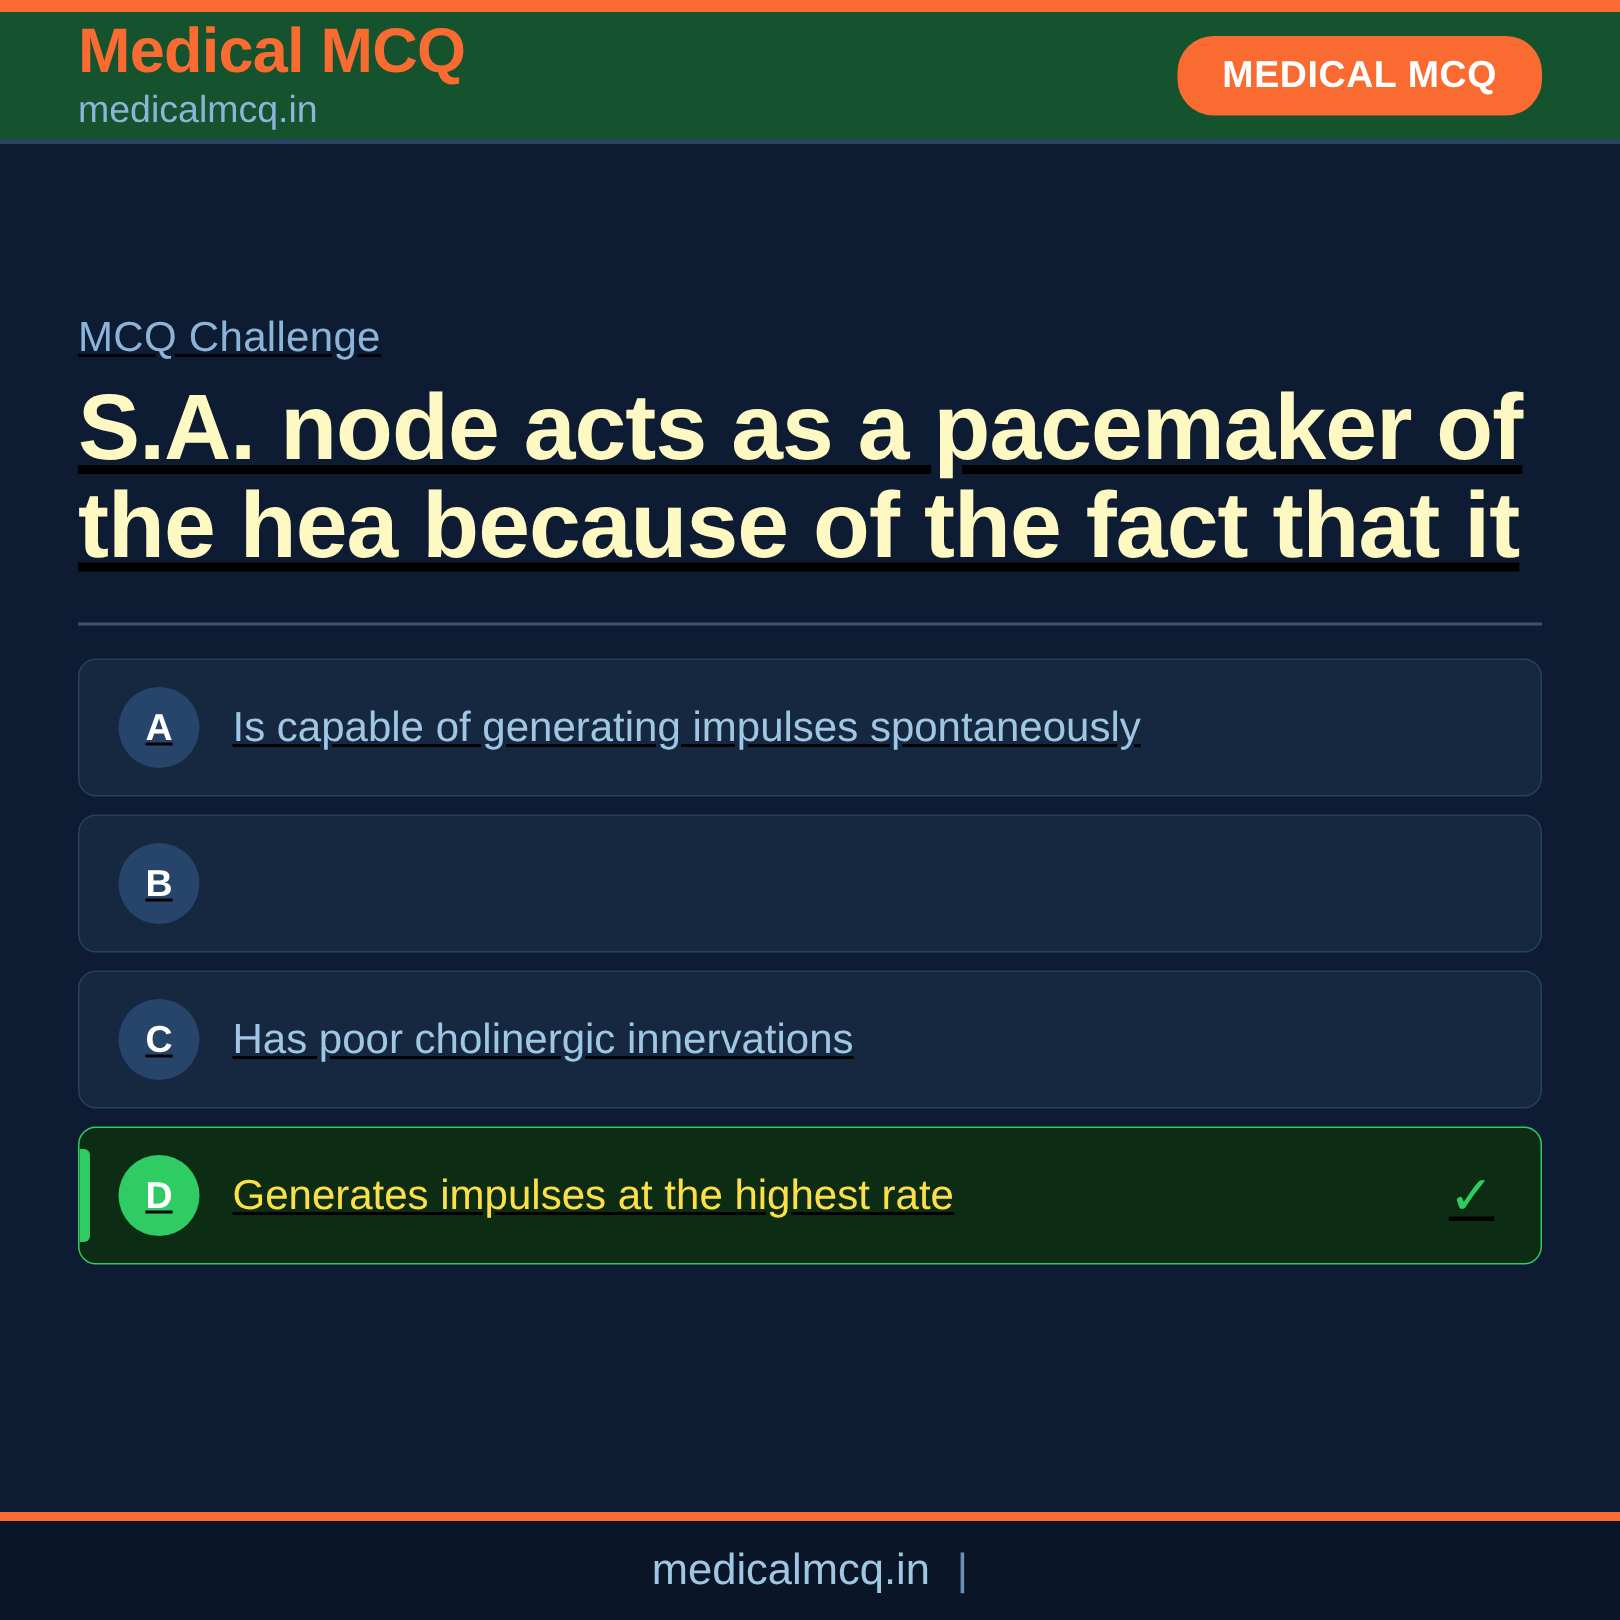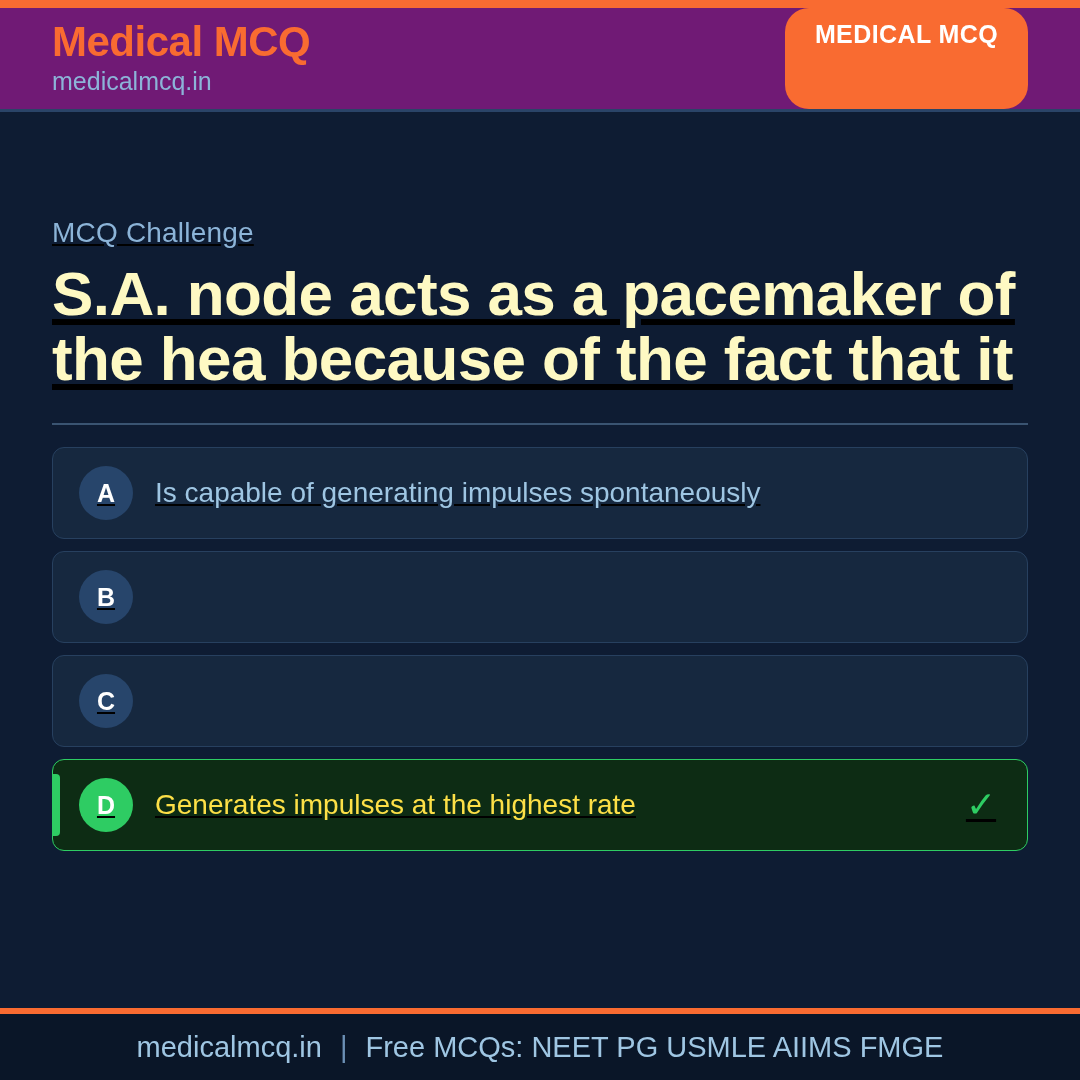--- a/index.html
+++ b/index.html
@@ -21,25 +21,26 @@
   .top-accent {
     height: 8px;
     width: 100%;
     background: #f96b31;
     flex: 0 0 auto;
   }
 
   
   .header {
     flex: 0 0 auto;
-    height: 104px;
-    background: #701a75;
+    height: 88px;
+    background: #14532d;
     border-bottom: 3px solid #2a4straight;
     border-bottom: 3px solid #2a4468;
     display: flex;
+    align-items: center;
     justify-content: space-between;
     padding: 0 52px;
     position: relative;
   }
 
   .brand-block {
     display: flex;
     flex-direction: column;
     justify-content: center;
   }
@@ -242,30 +243,30 @@
         <div class="tick">✓</div>
       </div>
 
       <div class="option">
         <div class="badge">B</div>
         <div class="tick">✓</div>
       </div>
 
       <div class="option">
         <div class="badge">C</div>
+        <div class="text">Has poor cholinergic innervations</div>
         <div class="tick">✓</div>
       </div>
 
       <div class="option correct">
         <div class="badge">D</div>
         <div class="text">Generates impulses at the highest rate</div>
         <div class="tick">✓</div>
       </div>
 
     </div>
   </div>
 </div>
 
 <div class="footer">
   <span class="footer-site">medicalmcq.in</span>
   <span class="footer-sep">|</span>
-  <span class="footer-exams">Free MCQs: NEET PG  USMLE  AIIMS  FMGE</span>
 </div>
 
 </body></html>

